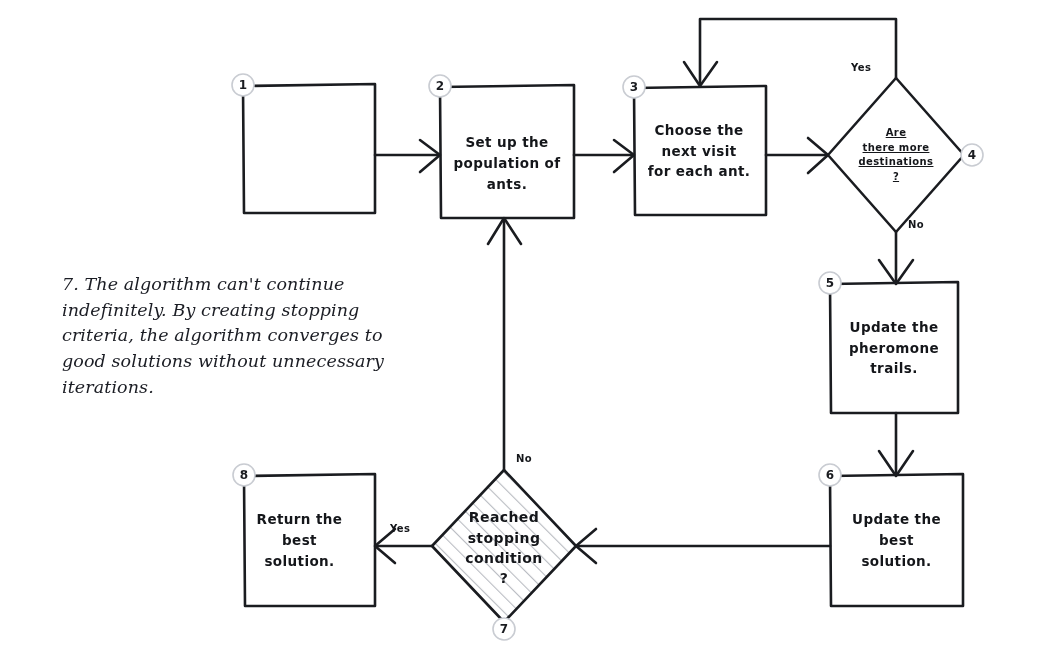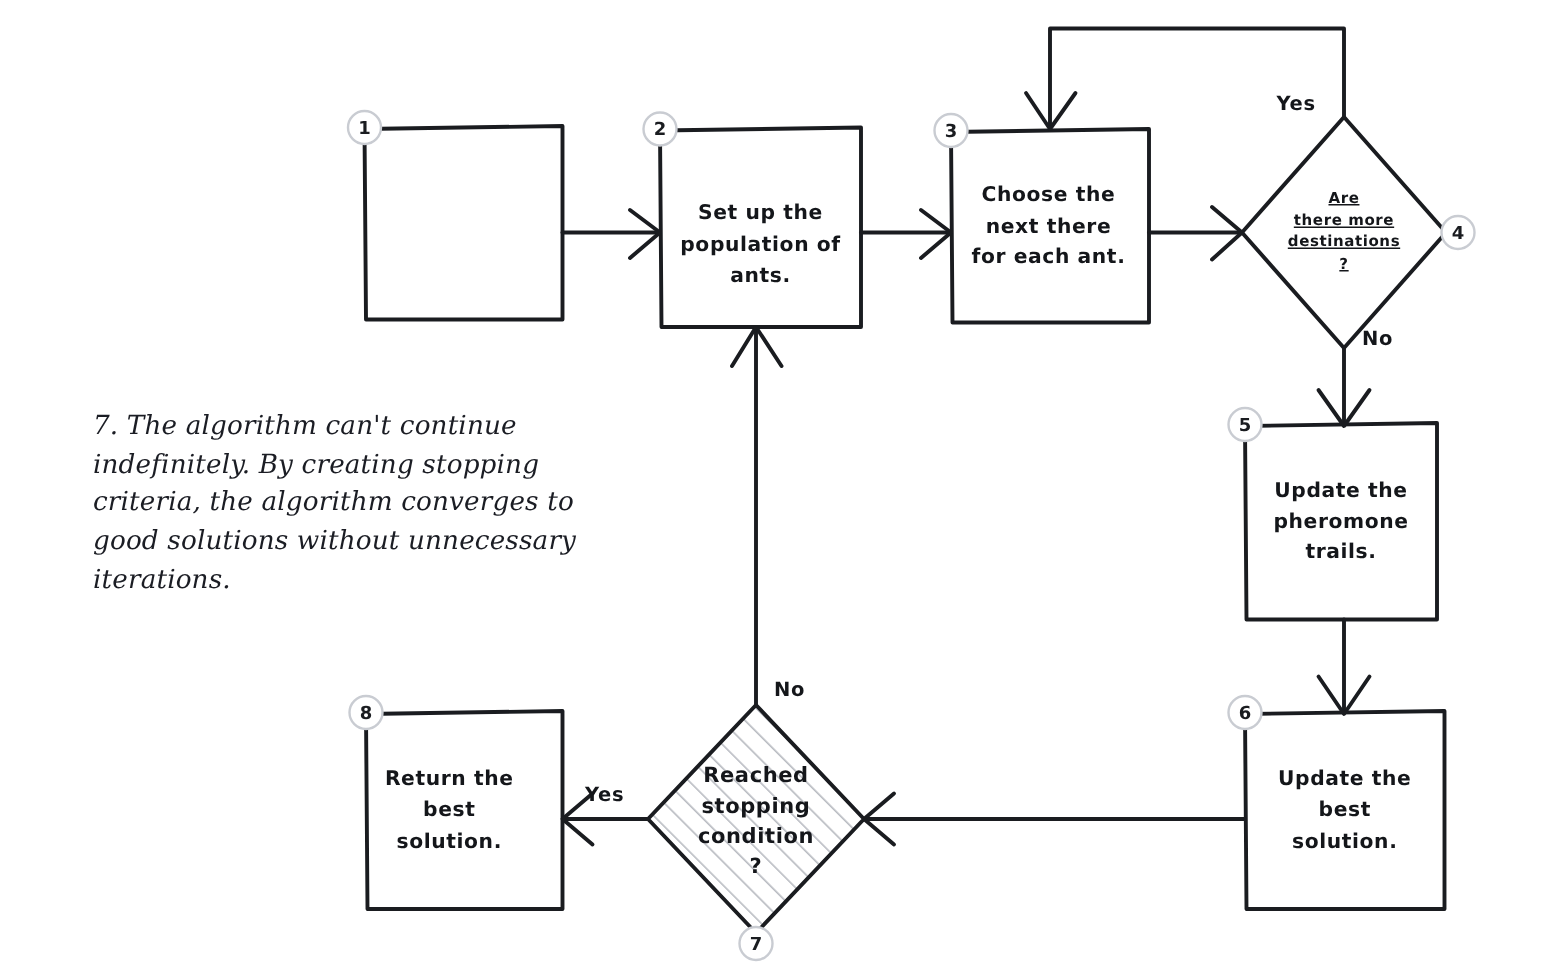--- a/index.html
+++ b/index.html
@@ -47,21 +47,21 @@
     font-family: "DejaVu Sans", sans-serif;
     font-size: 12px;
     font-weight: 700;
     color: #1a1c20;
     width: 22px;
     height: 22px;
   }
   .edge-label {
     position: absolute;
     font-family: "DejaVu Sans", sans-serif;
-    font-size: 13px;
+    font-size: 10px;
     font-weight: 700;
     letter-spacing: 0.5px;
     color: #14161a;
     white-space: nowrap;
   }
   #annotation {
     position: absolute;
     left: 62px;
     top: 240px;
     width: 360px;
@@ -160,21 +160,21 @@
       <circle cx="830" cy="475" r="11"></circle>
       <circle cx="504" cy="629" r="11"></circle>
       <circle cx="244" cy="475" r="11"></circle>
     </g>
   </svg>
 
   <div class="node-text" style="left:440px; top:86px; width:134px; height:155px;">Set up the
 population of
 ants.</div>
   <div class="node-text" style="left:632px; top:87px; width:134px; height:128px;">Choose the
-next there
+next visit
 for each ant.</div>
   <div class="node-text" style="left:826px; top:98px; width:140px; height:114px; font-size:10px; line-height:1.45;text-decoration:underline;">Are
 there more
 destinations
 ?</div>
   <div class="node-text" style="left:830px; top:283px; width:128px; height:130px;">Update the
 pheromone
 trails.</div>
   <div class="node-text" style="left:830px; top:475px; width:133px; height:131px;">Update the
 best

